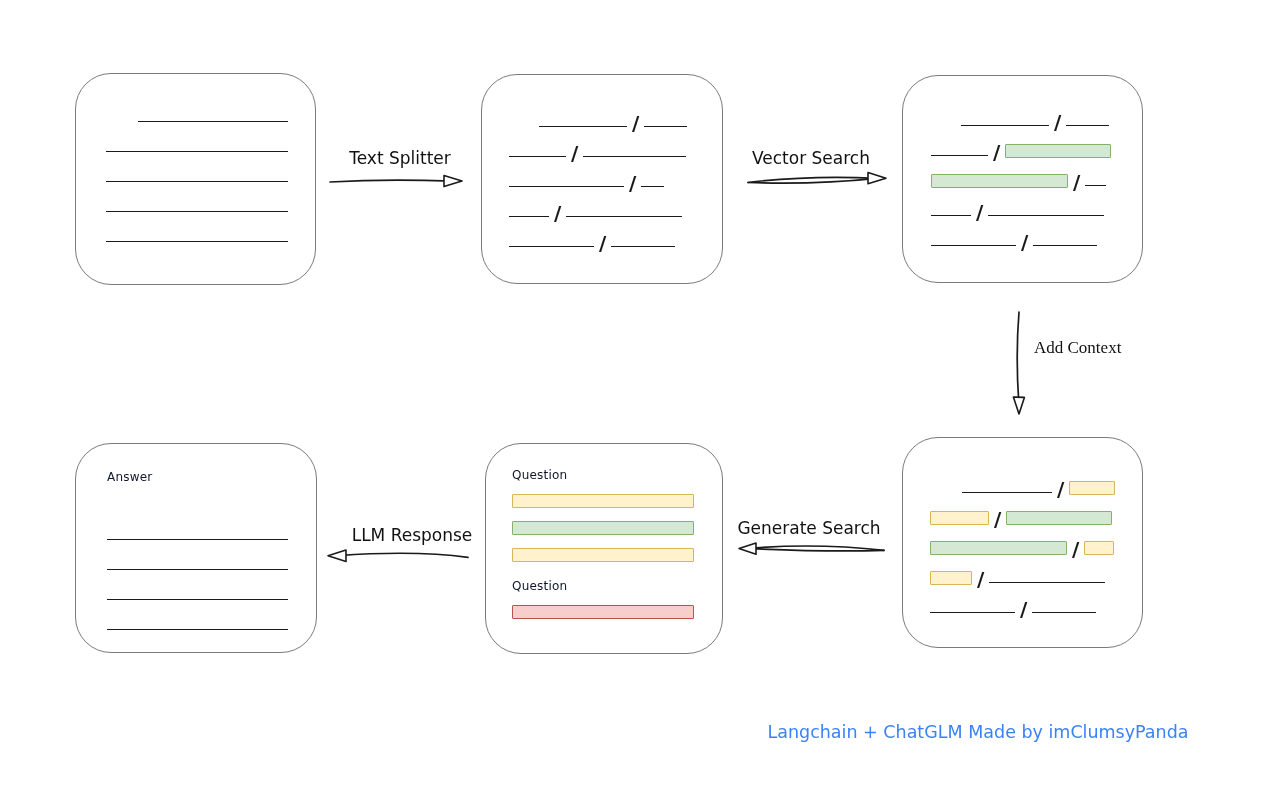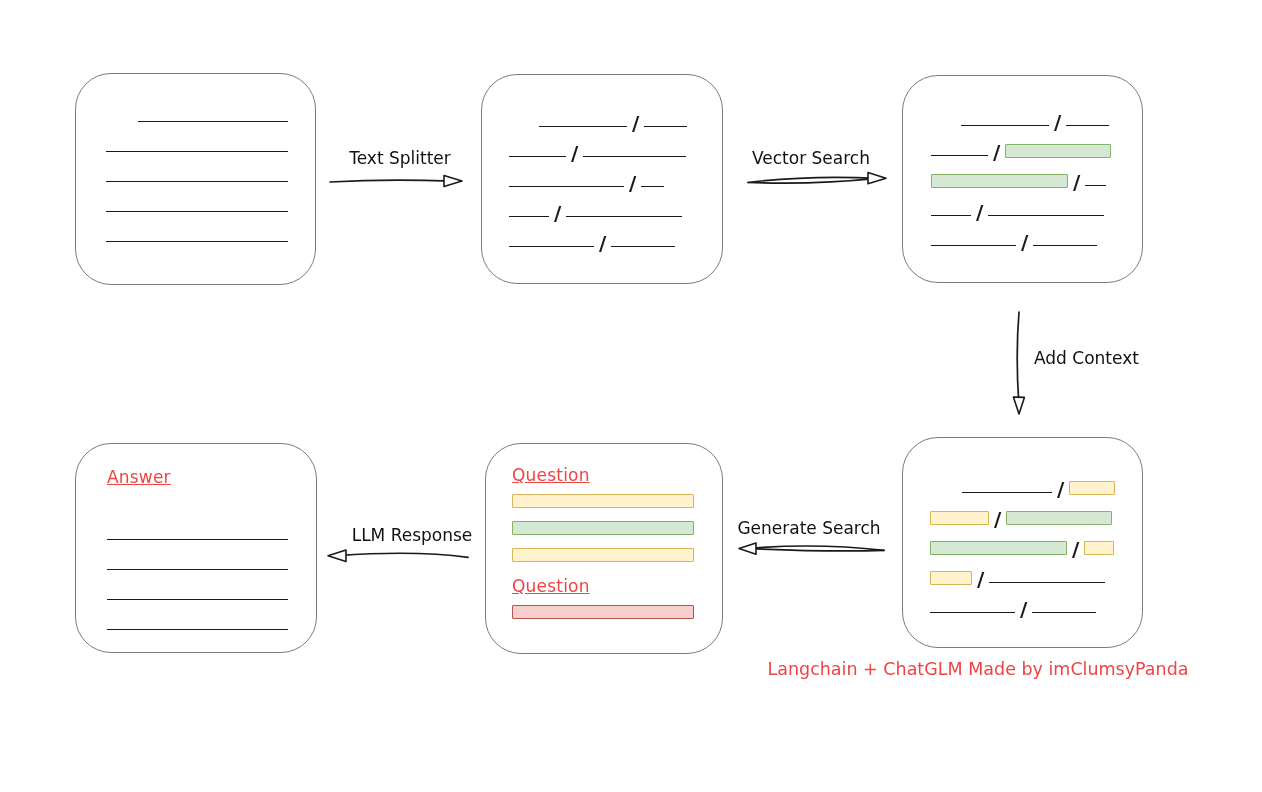--- a/index.html
+++ b/index.html
@@ -38,39 +38,39 @@
     margin:0 5px 0 5px;color:#1a1a1a;
   }
   .seg-bar{
     align-self:flex-end;
     height:12px;border:1.7px solid;border-radius:1px;
     margin-bottom:4px;box-sizing:content-box;
   }
 
   
   .prompt-bar{height:12px;border:1.7px solid;border-radius:1px;margin-bottom:13px;box-sizing:content-box;}
-  .box-label{font-size:17px;line-height:22px;letter-spacing:0.2px;color:#ef4444;text-decoration:underline;}
+  .box-label{font-size:12px;line-height:22px;letter-spacing:0.2px;color:#0f172a;}
   #prompt-question-label{margin-top:10px;}
   #prompt-knowledge-label,#prompt-question-label{margin-bottom:8px;}
   #answer-label{margin-bottom:22px;}
 
   
   .arrow-label{
     position:absolute;
     font-size:17px;line-height:20px;color:#111;
     white-space:nowrap;
     transform:translate(-50%,-50%);
   }
   #label-add-context{transform:translate(0,-50%);}
 
   
   #caption{
-    position:absolute;left:978px;top:669px;
+    position:absolute;left:978px;top:732px;
     transform:translate(-50%,-50%);
-    font-size:17.5px;color:#ef4444;white-space:nowrap;
+    font-size:17.5px;color:#3b82f6;white-space:nowrap;
   }
 
   
   #arrows-svg{position:absolute;left:0;top:0;width:1262px;height:792px;pointer-events:none;}
   .arrow-line{fill:none;stroke:#1a1a1a;stroke-width:1.7;stroke-linecap:round;}
   .arrow-head{fill:#ffffff;stroke:#1a1a1a;stroke-width:1.6;stroke-linejoin:round;}
 </style>
 </head>
 <body>
 
@@ -234,19 +234,19 @@
           <span class="seg-line" style="width: 181px;"></span>
         </div>
         <div class="line-row">
           <span class="seg-line" style="width: 181px;"></span>
         </div>
       </div>
   </div>
 
   <div class="arrow-label" style="left:400px;top:158px;">Text Splitter</div>
   <div class="arrow-label" style="left:811px;top:158px;">Vector Search</div>
-  <div class="arrow-label" id="label-add-context" style="left:1034px;top:358px;">Add Context</div>
+  <div class="arrow-label" id="label-add-context" style="left:1034px;top:348px;font-family:Liberation Serif, serif;">Add Context</div>
   <div class="arrow-label" style="left:809px;top:528px;">Generate Search</div>
   <div class="arrow-label" style="left:412px;top:535px;">LLM Response</div>
 
   <div id="caption">Langchain + ChatGLM Made by imClumsyPanda</div>
 
 </div>
 
 </body></html>

